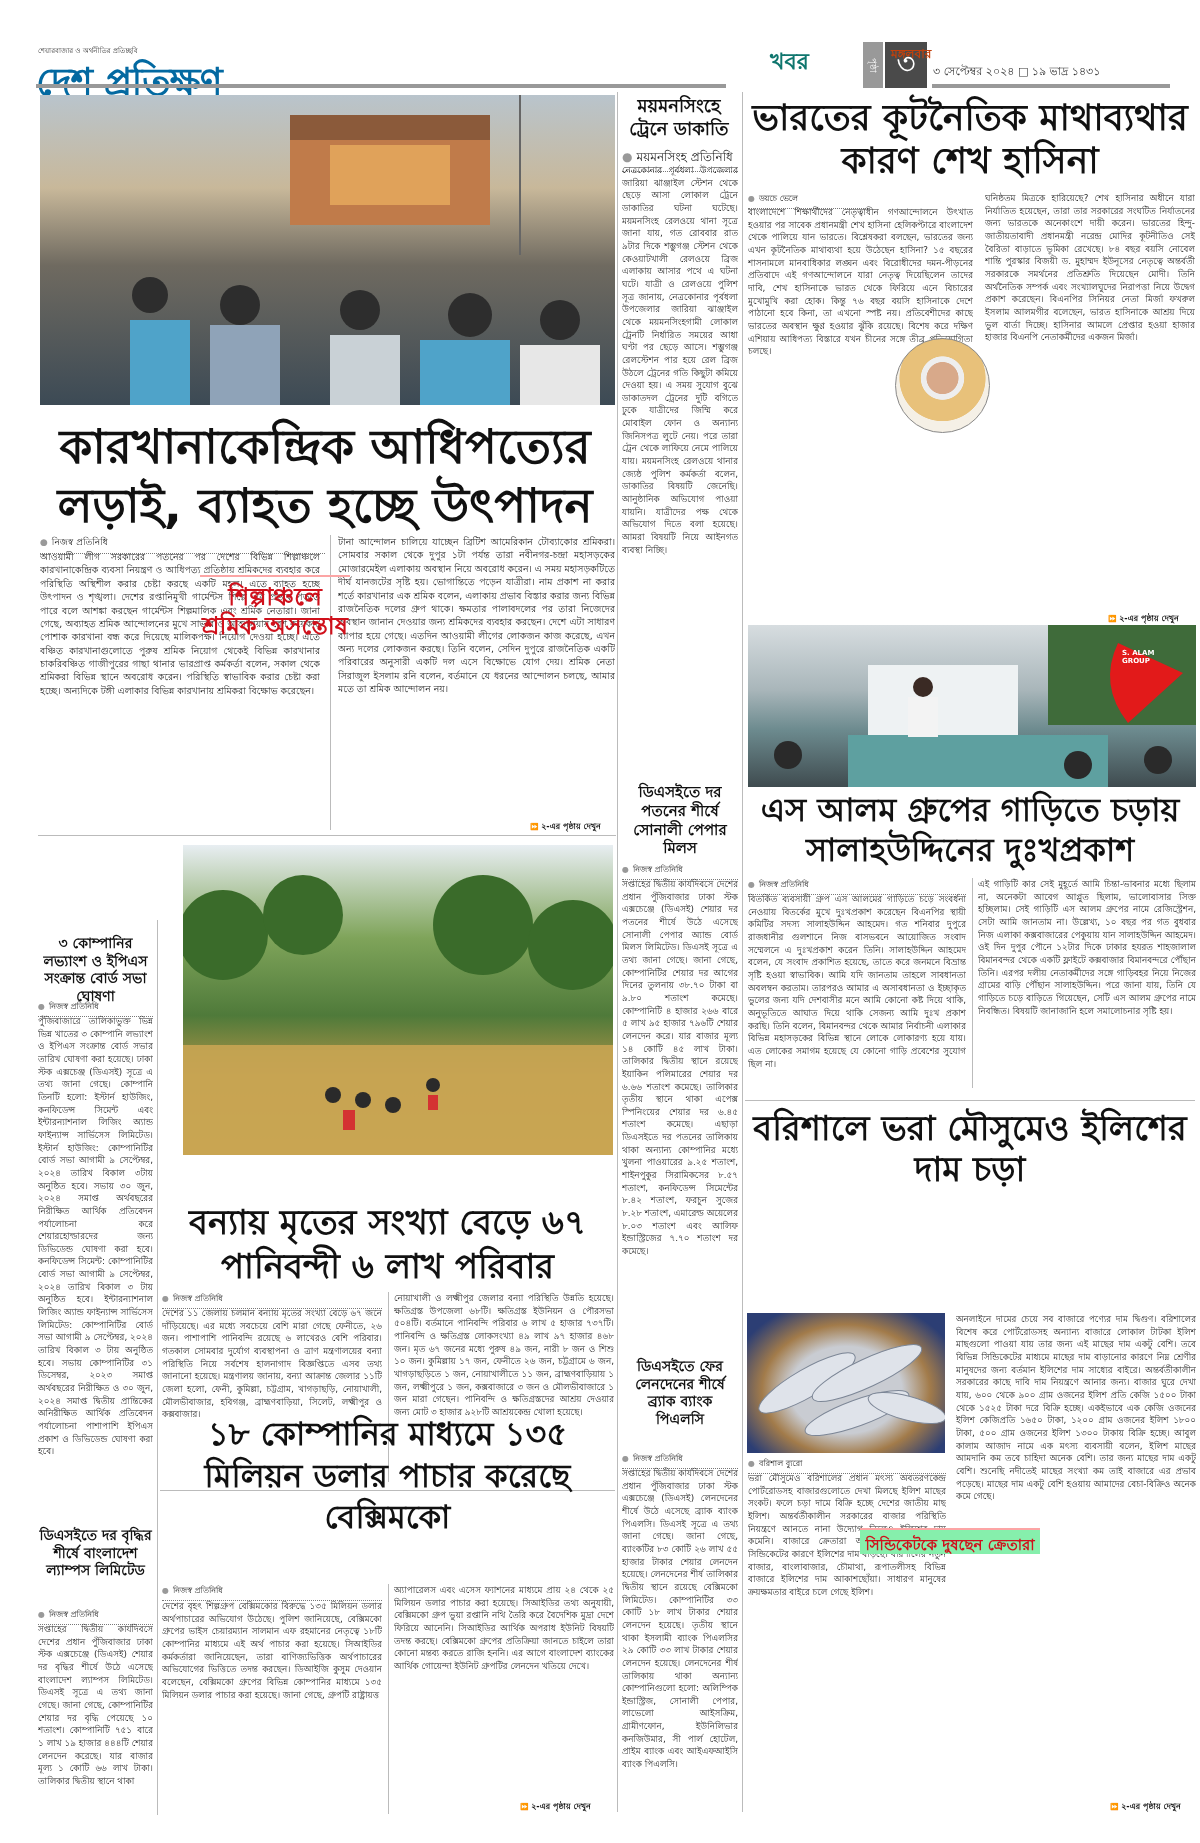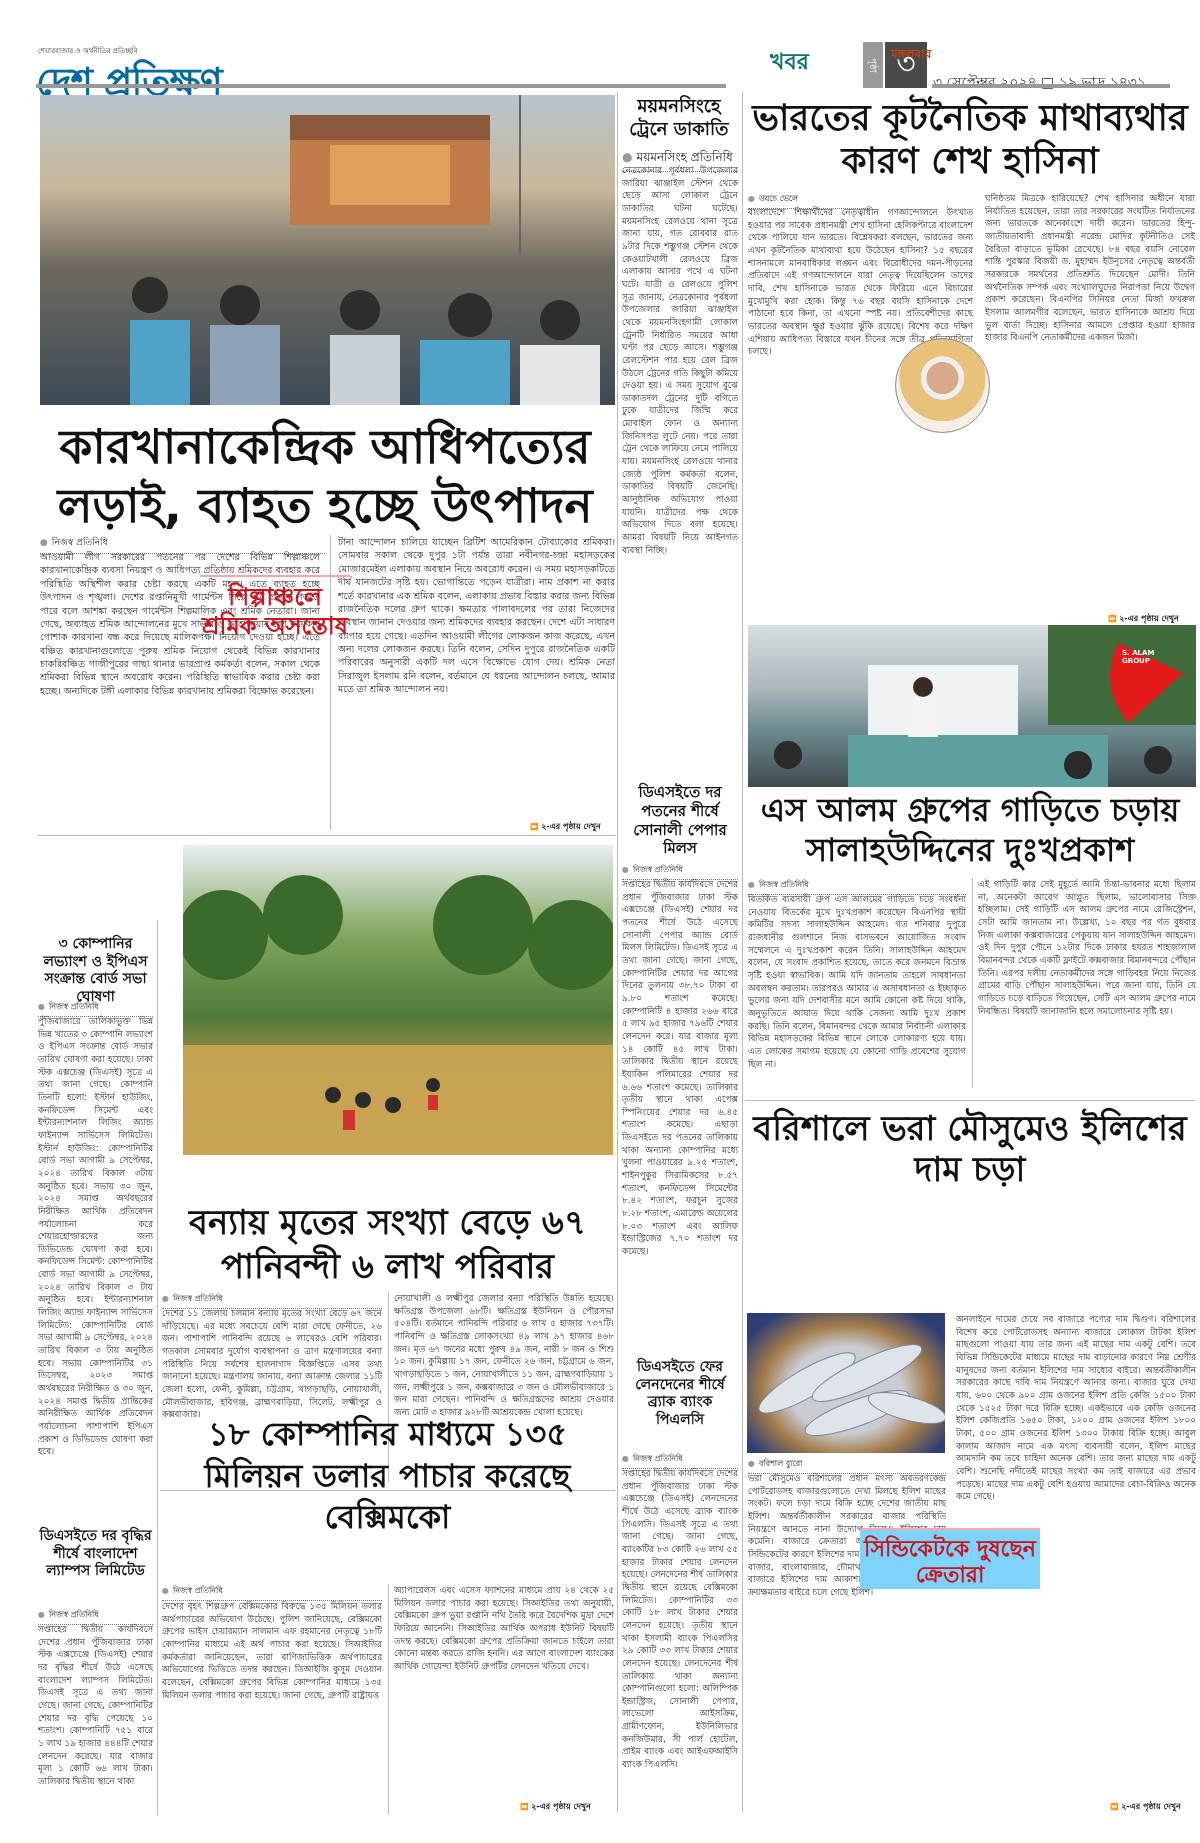--- a/index.html
+++ b/index.html
@@ -7,21 +7,21 @@
 body{font-family:"DejaVu Sans",sans-serif;color:#222;position:relative}
 .abs{position:absolute}
 .mast-tag{font-size:7px;color:#333;left:38px;top:45px}
 .mast-logo{left:36px;top:52px;font-size:38px;font-weight:bold;color:#0369a1;letter-spacing:-1px;font-family:"DejaVu Serif",serif}
 .mast-rule{left:36px;top:84px;width:690px;height:4px;background:#999}
 .mast-rule2{left:932px;top:84px;width:238px;height:4px;background:#999}
 .sec-label{left:770px;top:44px;font-size:22px;font-weight:bold;color:#0f766e}
 .page-tab{left:863px;top:42px;width:20px;height:46px;background:#999;color:#fff;font-size:9px;writing-mode:vertical-rl;display:flex;align-items:center;justify-content:center}
 .page-num{left:885px;top:42px;width:42px;height:46px;background:#4a4a4a;color:#fff;font-size:30px;display:flex;align-items:center;justify-content:center}
 .day{left:891px;top:45px;font-size:12px;font-weight:bold;color:#c2410c}
-.date{left:933px;top:71px;font-size:14px;color:#333}
+.date{left:933px;top:63px;font-size:11px;color:#333}
 .photo{background:#8a9aa6;overflow:hidden}
 .headline{font-weight:bold;color:#111;text-align:center;line-height:1.12;font-family:"DejaVu Sans",sans-serif}
 .byline{font-size:9px;color:#222;border-bottom:1px dotted #777;padding-bottom:3px}
 .byline::before{content:"●";color:#999;margin-right:4px}
 .body-text{font-size:9.3px;line-height:1.44;color:#2a2a2a;text-align:justify;overflow:hidden}
 .vrule{width:1px;background:#bbb}
 .hrule{height:1px;background:#bbb}
 .pull{color:#d0101b;font-weight:bold;text-align:center;font-size:24px;line-height:1.2;border-top:2px solid #fca5a5;padding-top:6px}
 .cont{font-size:8px;font-weight:bold;color:#111}
 .cont::before{content:"⏩ ";font-size:7px}
@@ -121,21 +121,21 @@
     <g fill="#dfe3ea" stroke="#7c8696" stroke-width="1">
       <ellipse cx="60" cy="70" rx="55" ry="14" transform="rotate(-30 60 70)"></ellipse>
       <ellipse cx="120" cy="60" rx="60" ry="14" transform="rotate(-25 120 60)"></ellipse>
       <ellipse cx="110" cy="100" rx="55" ry="13" transform="rotate(-20 110 100)"></ellipse>
       <ellipse cx="160" cy="95" rx="40" ry="12" transform="rotate(15 160 95)"></ellipse>
     </g>
   </svg>
 </div>
 <div class="abs byline" style="left:748px;top:1457px;width:198px;font-size:8px">বরিশাল ব্যুরো</div>
 <div class="abs body-text" style="left:748px;top:1472px;width:198px;height:340px;font-size:8.8px">ভরা মৌসুমেও বরিশালের প্রধান মৎস্য অবতরণকেন্দ্র পোর্টরোডসহ বাজারগুলোতে দেখা মিলছে ইলিশ মাছের সংকট। ফলে চড়া দামে বিক্রি হচ্ছে দেশের জাতীয় মাছ ইলিশ। অন্তর্বর্তীকালীন সরকারের বাজার পরিস্থিতি নিয়ন্ত্রণে আনতে নানা উদ্যোগ নিলেও ইলিশের দাম কমেনি। বাজারে ক্রেতারা অভিযোগ করে বলেন, সিন্ডিকেটের কারণে ইলিশের দাম বাড়ছে। বরিশালের নতুন বাজার, বাংলাবাজার, চৌমাথা, রূপাতলীসহ বিভিন্ন বাজারে ইলিশের দাম আকাশছোঁয়া। সাধারণ মানুষের ক্রয়ক্ষমতার বাইরে চলে গেছে ইলিশ।</div>
-<div class="abs pull" style="left:860px;top:1528px;width:180px;font-size:22px;background:#7dd3fc">সিন্ডিকেটকে দুষছেন ক্রেতারা</div>
+<div class="abs pull" style="left:860px;top:1528px;width:180px;font-size:15px;background:#86efac">সিন্ডিকেটকে দুষছেন ক্রেতারা</div>
 <div class="abs body-text" style="left:956px;top:1313px;width:240px;height:495px;font-size:8.8px">অনলাইনে দামের চেয়ে সব বাজারে পণ্যের দাম দ্বিগুণ। বরিশালের বিশেষ করে পোর্টরোডসহ অন্যান্য বাজারে লোকাল টাটকা ইলিশ মাছগুলো পাওয়া যায় তার জন্য এই মাছের দাম একটু বেশি। তবে বিভিন্ন সিন্ডিকেটের মাধ্যমে মাছের দাম বাড়ানোর কারণে নিম্ন শ্রেণীর মানুষদের জন্য বর্তমান ইলিশের দাম সাধ্যের বাইরে। অন্তর্বর্তীকালীন সরকারের কাছে দাবি দাম নিয়ন্ত্রণে আনার জন্য। বাজার ঘুরে দেখা যায়, ৬০০ থেকে ৯০০ গ্রাম ওজনের ইলিশ প্রতি কেজি ১৫০০ টাকা থেকে ১৫২৫ টাকা দরে বিক্রি হচ্ছে। একইভাবে এক কেজি ওজনের ইলিশ কেজিপ্রতি ১৬৫০ টাকা, ১২০০ গ্রাম ওজনের ইলিশ ১৮০০ টাকা, ৫০০ গ্রাম ওজনের ইলিশ ১৩০০ টাকায় বিক্রি হচ্ছে। আবুল কালাম আজাদ নামে এক মৎস্য ব্যবসায়ী বলেন, ইলিশ মাছের আমদানি কম তবে চাহিদা অনেক বেশি। তার জন্য মাছের দাম একটু বেশি। শুনেছি নদীতেই মাছের সংখ্যা কম তাই বাজারে এর প্রভাব পড়েছে। মাছের দাম একটু বেশি হওয়ায় আমাদের বেচা-বিক্রিও অনেক কমে গেছে।</div>
 <div class="abs cont" style="left:1110px;top:1800px">২-এর পৃষ্ঠায় দেখুন</div>
 
 <div class="abs hrule" style="left:38px;top:835px;width:578px"></div>
 
 <div class="abs sidehead" style="left:38px;top:935px;width:115px;font-size:14px">৩ কোম্পানির লভ্যাংশ ও ইপিএস সংক্রান্ত বোর্ড সভা ঘোষণা</div>
 <div class="abs byline" style="left:38px;top:1000px;width:115px;font-size:8px">নিজস্ব প্রতিনিধি</div>
 <div class="abs body-text" style="left:38px;top:1015px;width:115px;height:505px;font-size:8.8px">পুঁজিবাজারে তালিকাভুক্ত ভিন্ন ভিন্ন খাতের ৩ কোম্পানি লভ্যাংশ ও ইপিএস সংক্রান্ত বোর্ড সভার তারিখ ঘোষণা করা হয়েছে। ঢাকা স্টক এক্সচেঞ্জ (ডিএসই) সূত্রে এ তথ্য জানা গেছে। কোম্পানি তিনটি হলো: ইস্টার্ন হাউজিং, কনফিডেন্স সিমেন্ট এবং ইন্টারন্যাশনাল লিজিং অ্যান্ড ফাইন্যান্স সার্ভিসেস লিমিটেড। ইস্টার্ন হাউজিং: কোম্পানিটির বোর্ড সভা আগামী ৯ সেপ্টেম্বর, ২০২৪ তারিখ বিকাল ৩টায় অনুষ্ঠিত হবে। সভায় ৩০ জুন, ২০২৪ সমাপ্ত অর্থবছরের নিরীক্ষিত আর্থিক প্রতিবেদন পর্যালোচনা করে শেয়ারহোল্ডারদের জন্য ডিভিডেন্ড ঘোষণা করা হবে। কনফিডেন্স সিমেন্ট: কোম্পানিটির বোর্ড সভা আগামী ৯ সেপ্টেম্বর, ২০২৪ তারিখ বিকাল ৩ টায় অনুষ্ঠিত হবে। ইন্টারন্যাশনাল লিজিং অ্যান্ড ফাইন্যান্স সার্ভিসেস লিমিটেড: কোম্পানিটির বোর্ড সভা আগামী ৯ সেপ্টেম্বর, ২০২৪ তারিখ বিকাল ৩ টায় অনুষ্ঠিত হবে। সভায় কোম্পানিটির ৩১ ডিসেম্বর, ২০২৩ সমাপ্ত অর্থবছরের নিরীক্ষিত ও ৩০ জুন, ২০২৪ সমাপ্ত দ্বিতীয় প্রান্তিকের অনিরীক্ষিত আর্থিক প্রতিবেদন পর্যালোচনা পাশাপাশি ইপিএস প্রকাশ ও ডিভিডেন্ড ঘোষণা করা হবে।</div>
 
 <div class="abs sidehead" style="left:38px;top:1527px;width:115px;font-size:14px">ডিএসইতে দর বৃদ্ধির শীর্ষে বাংলাদেশ ল্যাম্পস লিমিটেড</div>

